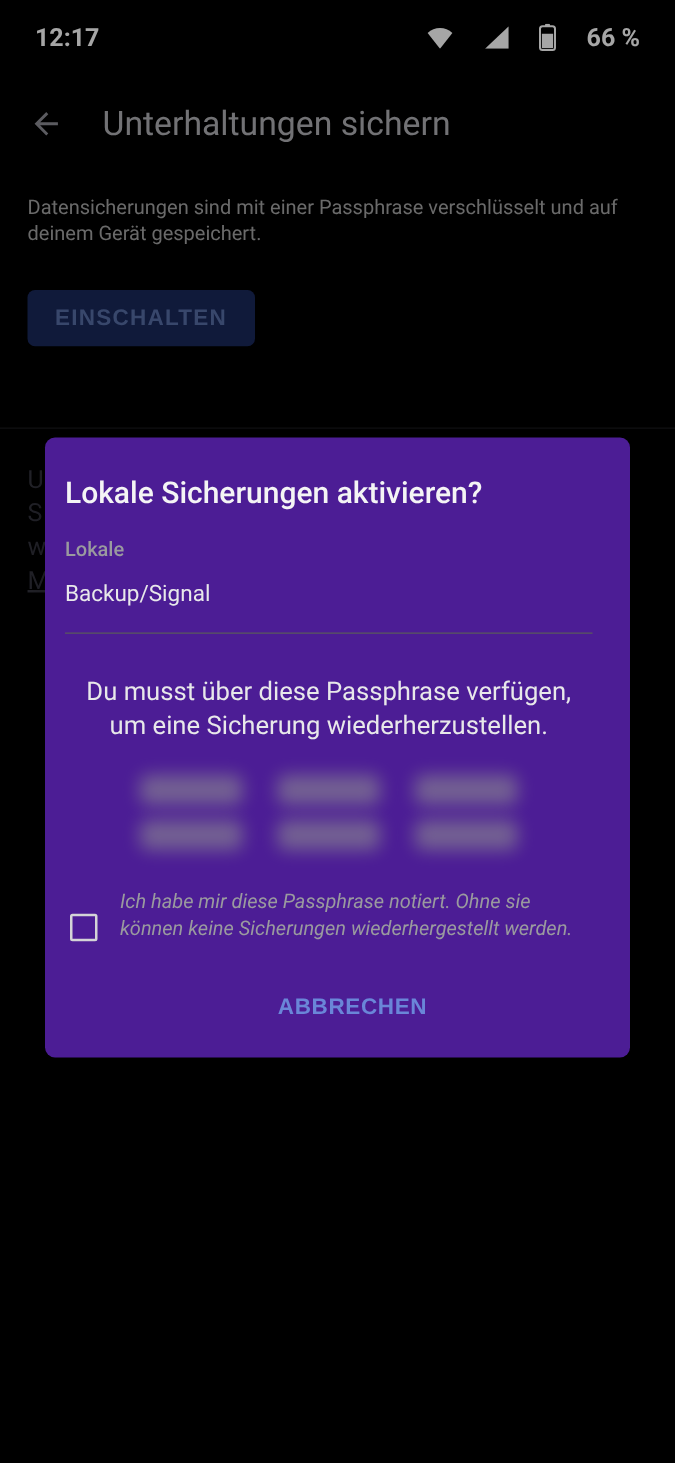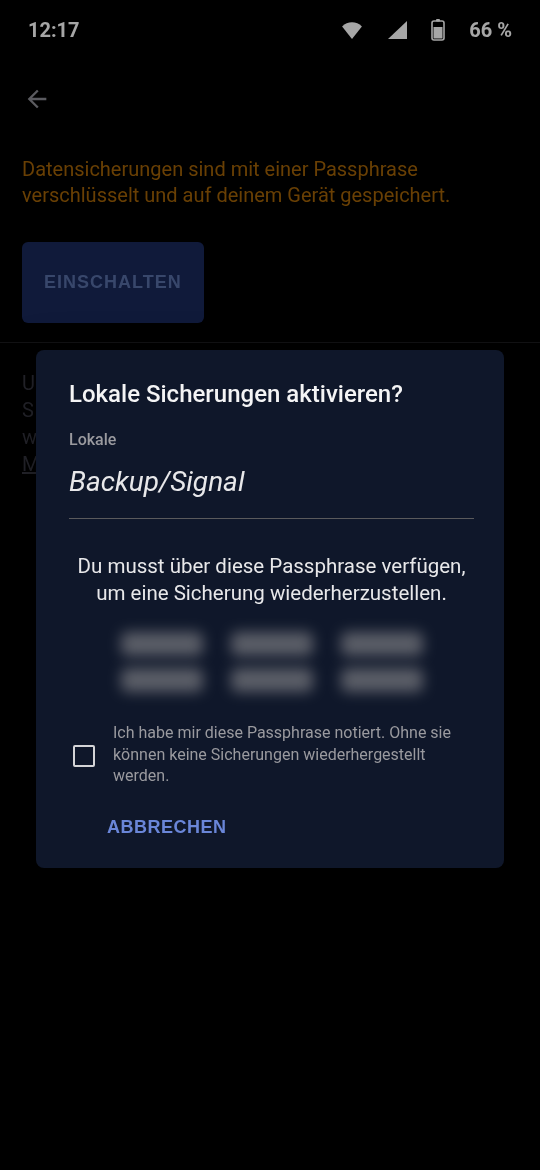--- a/index.html
+++ b/index.html
@@ -6,44 +6,44 @@
   html, body { width: 540px; height: 1170px; background: #000; font-family: Roboto, "Segoe UI", Arial, sans-serif; overflow: hidden; color: #fff; }
 
   .statusbar { display:flex; justify-content:space-between; align-items:center; height:60px; padding:0 28px 0 28px; font-size:20px; font-weight:700; }
   .statusbar .right { display:flex; align-items:center; gap:24px; }
   .sb-icon { display:inline-flex; }
 
   .toolbar { display:flex; align-items:center; height:70px; padding: 8px 22px 0 22px; gap:30px; }
   .back { width:30px; height:30px; display:flex; align-items:center; justify-content:center; color:#8d8d94; }
   .title { font-size:27px; font-weight:400; color:#cfcfd4; opacity:0.85; }
 
-  .desc { padding: 26px 22px 0 22px; font-size:20px; color:#a16207; line-height:1.3; }
+  .desc { padding: 26px 22px 0 22px; font-size:16px; color:#a3a3a3; line-height:1.3; }
 
-  .enable-btn { margin:34px 0 0 22px; background:#19285a; color:#576ea5; border:none; border-radius:6px; padding:30px 22px; font-size:18px; letter-spacing:1px; font-weight:600; }
+  .enable-btn { margin:34px 0 0 22px; background:#19285a; color:#576ea5; border:none; border-radius:6px; padding:12px 22px; font-size:18px; letter-spacing:1px; font-weight:600; }
 
   .underline-link { position:absolute; left:22px; top:370px; color:#3b3b46; font-size:20px; line-height:1.35; }
   .underline-link .u { text-decoration:underline; color:#3b3b46; }
 
   .modal-backdrop { position:absolute; inset:0; background:rgba(0,0,0,0.35); }
-  .dialog { position:absolute; left:36px; top:350px; width:468px; background:#0f172a; border-radius:8px; box-shadow:0 10px 40px rgba(0,0,0,0.5); padding:30px 30px 22px 33px; }
+  .dialog { position:absolute; left:36px; top:350px; width:468px; background:#4c1d95; border-radius:8px; box-shadow:0 10px 40px rgba(0,0,0,0.5); padding:30px 30px 22px 16px; }
   .dialog h2 { font-size:24px; font-weight:500; color:#f4f4f5; margin-bottom:22px; }
   .label { font-size:16px; color:#9a9a9f; font-weight:500; margin-bottom:16px; }
   .folder-row { padding-bottom:20px; border-bottom:1px solid #5a5a5c; margin-bottom:34px; }
-  .folder-val { font-size:28px; color:#e8e8ea;font-style:italic; }
+  .folder-val { font-size:18px; color:#e8e8ea; }
   .instr { font-size:20.5px; color:#e8e8ea; line-height:1.3; margin-bottom:26px;text-align:center; }
 
   .passphrase { display:flex; flex-direction:column; gap:12px; align-items:center; margin:0 40px 30px 40px; }
   .pf-row { display:flex; gap:28px; justify-content:center; width:100%; }
   .pf-cell { width:82px; height:24px; background:#8e8e91; border-radius:6px; filter:blur(7px); opacity:0.6; }
 
-  .check-row { display:flex; align-items:center; gap:18px; margin-bottom:22px; padding:0 4px; }
+  .check-row { display:flex; align-items:flex-end; gap:18px; margin-bottom:34px; padding:0 4px;font-style:italic; }
   .checkbox { width:22px; height:22px; border:2.5px solid #d4d4d7; border-radius:2px; flex-shrink:0; margin-top:2px; }
   .check-label { font-size:16px; color:#9a9a9f; line-height:1.35; }
 
-  .actions { display:flex; gap:30px; justify-content:flex-start; padding-left:38px; }
+  .actions { display:flex; gap:30px; justify-content:flex-start; padding-left:38px;flex-direction:column; }
   .dlg-btn { background:none; border:none; color:#6a86d8; font-size:18px; font-weight:600; letter-spacing:0.5px; padding:8px 0; cursor:pointer; }
 
   .scrim-divider { position:absolute; left:0; top:342px; width:540px; height:1px; background:#1d1d1f; }
 </style>
 </head>
 <body>
 
 
 
 
@@ -71,20 +71,21 @@
   </div>
 </div>
 
 
 <div class="toolbar">
   <div class="back">
     <svg width="28" height="28" viewBox="0 0 24 24">
         <path d="M20 11H7.8l5.6-5.6L12 4l-8 8 8 8 1.4-1.4L7.8 13H20z" fill="#8d8d94"></path>
       </svg>
   </div>
+  <div class="title">Unterhaltungen sichern</div>
 </div>
 
 
 <div class="desc">Datensicherungen sind mit einer Passphrase verschlüsselt und auf deinem Gerät gespeichert.</div>
 <button class="enable-btn">EINSCHALTEN</button>
 
 <div class="scrim-divider"></div>
 
 
 <div class="underline-link">

